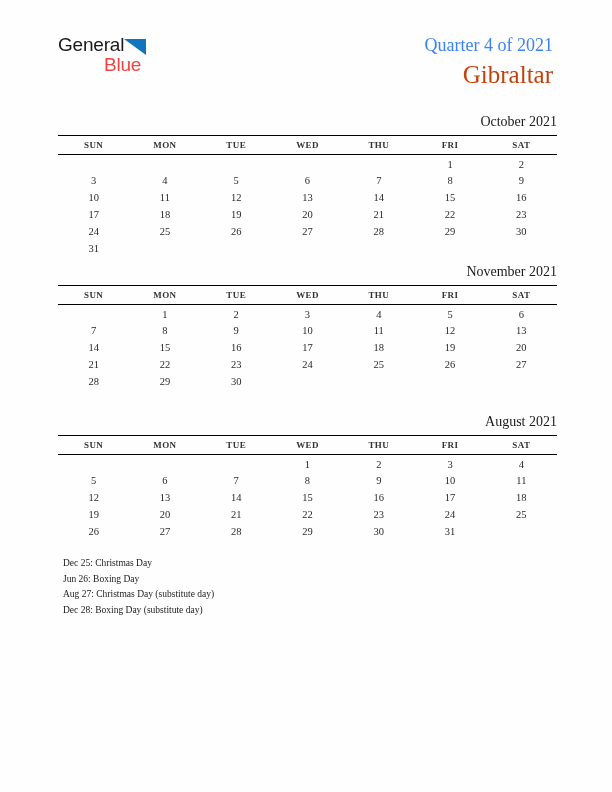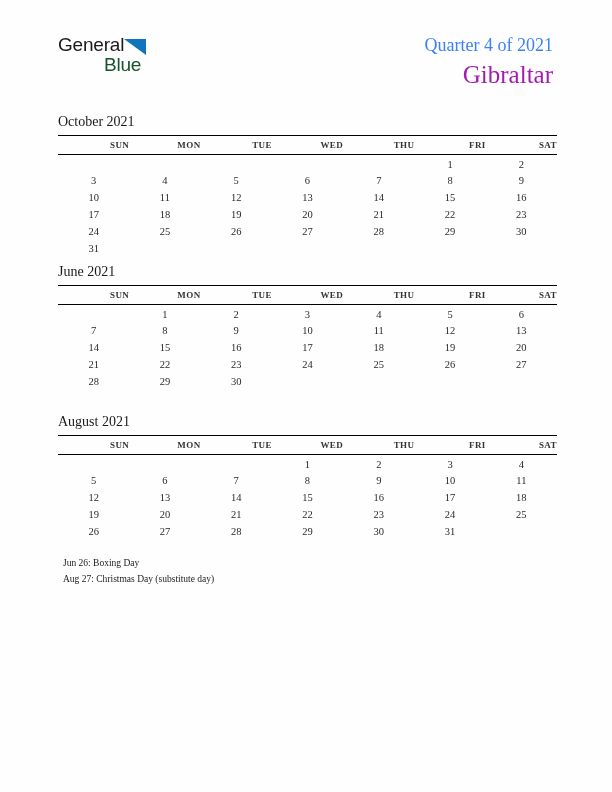--- a/index.html
+++ b/index.html
@@ -24,54 +24,54 @@
   }
   .logo-tri {
     position:absolute; left:66px; top:5px;
     width:0; height:0;
     border-top:16px solid #1175bd;
     border-left:22px solid transparent;
   }
   .logo-blue {
     position:absolute; left:46px; top:20px;
     font-family:"Liberation Sans", sans-serif;
-    font-size:19px; font-weight:400; color:#14532d;
+    font-size:19px; font-weight:400; color:#ef4444;
     letter-spacing:-0.2px;
   }
 
   .titleblock {
     position:absolute; right:59px; top:30px;
     text-align:right;
   }
   .title-line1 { font-size:18px; line-height:30px; font-weight:400; color:#3b82f6; }
-  .title-line2 { font-size:25px; line-height:30px; font-weight:400; color:#a21caf; }
+  .title-line2 { font-size:25px; line-height:30px; font-weight:400; color:#c2410c; }
 
   
   .month { position:absolute; left:58px; width:499px; }
   .month-oct  { top:112px; }
   .month-nov  { top:262px; }
   .month-dec  { top:412px; }
 
   .month-title {
-    text-align:left;
+    text-align:right;
     font-size:14px;
     line-height:19px;
     font-weight:400;
     color:#1a1a1a;
     margin-bottom:4px;
   }
 
   table.cal { width:499px; border-collapse:collapse; table-layout:fixed; }
   table.cal thead th {
     font-size:9px;
     font-weight:700;
     letter-spacing:0.4px;
     color:#333;
     padding:4px 0 4px 0;
-    text-align:right;
+    text-align:center;
     border-top:1.1px solid #000;
     border-bottom:1.1px solid #000;
   }
   table.cal tbody td {
     font-size:10.5px;
     font-weight:400;
     color:#2a2a2a;
     text-align:center;
     height:17px;
     padding:0;
@@ -177,21 +177,21 @@
             <td class="empty">&nbsp;</td>
             <td class="empty">&nbsp;</td>
             <td class="empty">&nbsp;</td>
             <td class="empty">&nbsp;</td>
           </tr>
         </tbody>
     </table>
   </div>
 
   <div class="month month-nov">
-    <div class="month-title">June 2021</div>
+    <div class="month-title">November 2021</div>
     <table class="cal">
       <thead>
           <tr>
             <th>SUN</th>
             <th>MON</th>
             <th>TUE</th>
             <th>WED</th>
             <th>THU</th>
             <th>FRI</th>
             <th>SAT</th>
@@ -305,17 +305,19 @@
             <td>29</td>
             <td>30</td>
             <td>31</td>
             <td class="empty">&nbsp;</td>
           </tr>
         </tbody>
     </table>
   </div>
 
   <div class="notes">
+      <div class="note">Dec 25: Christmas Day</div>
       <div class="note">Jun 26: Boxing Day</div>
       <div class="note">Aug 27: Christmas Day (substitute day)</div>
+      <div class="note">Dec 28: Boxing Day (substitute day)</div>
     </div>
 
 </div>
 
 </body></html>

